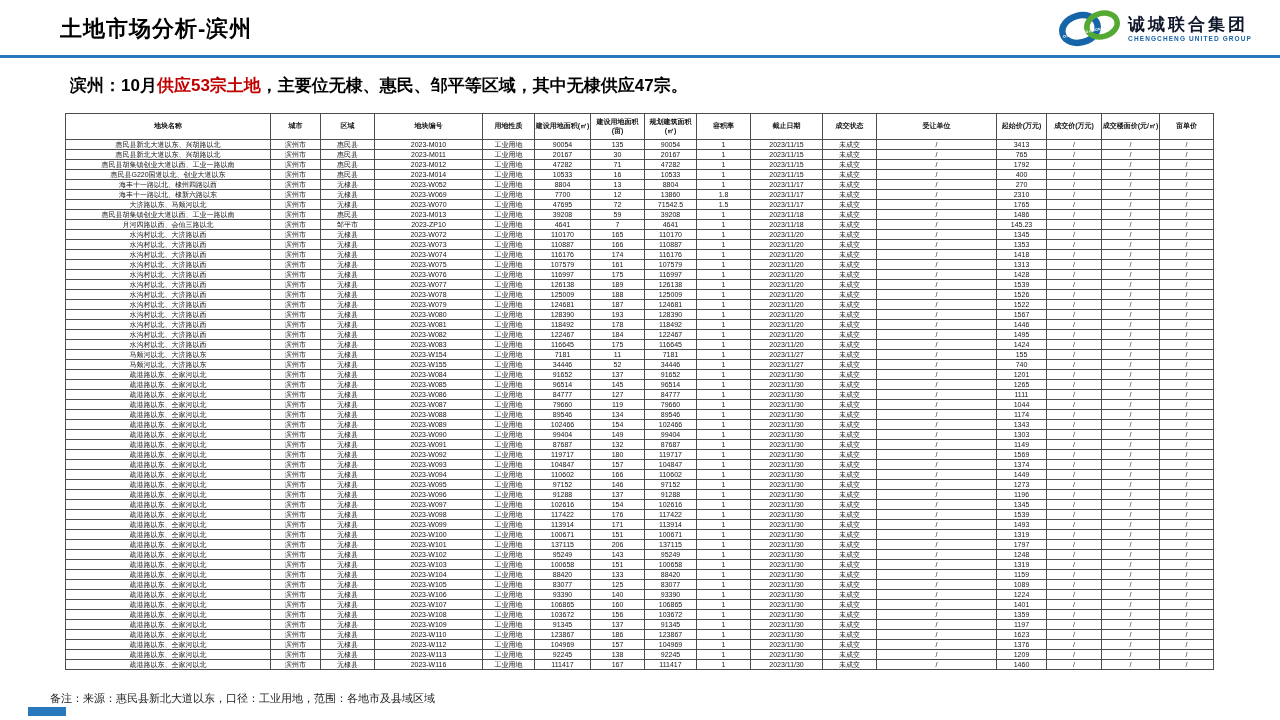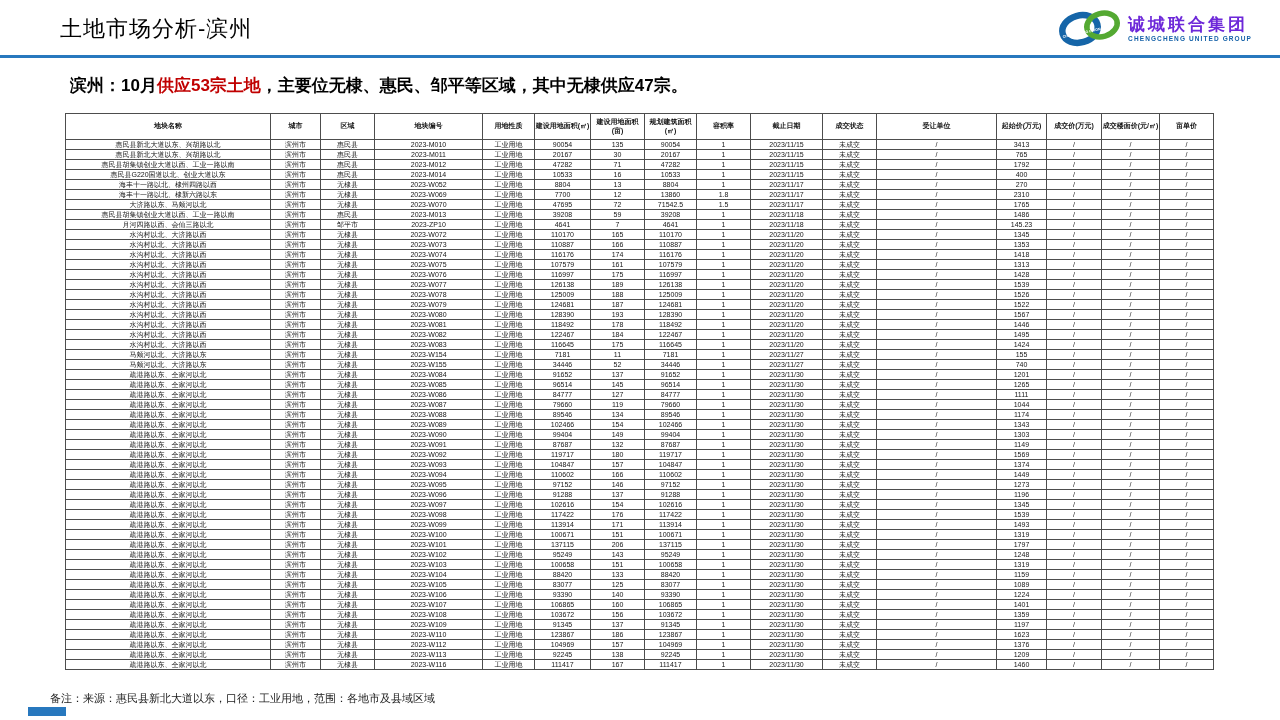--- a/index.html
+++ b/index.html
@@ -1,27 +1,27 @@
 <!DOCTYPE html>
 <html><head>
 <meta charset="utf-8">
 <style>
   html,body{margin:0;padding:0;}
   body{
     width:1280px;height:720px;position:relative;background:#ffffff;
     font-family:"Liberation Sans",sans-serif;color:#111;overflow:hidden;
   }
   .page-title{
-    position:absolute;left:60px;top:14px;font-size:22px;font-weight:normal;
+    position:absolute;left:60px;top:14px;font-size:22px;font-weight:bold;
     color:#000;letter-spacing:1px;
   }
   .divider{position:absolute;left:0;top:55px;width:1280px;height:3px;background:#2878BE;}
   .logo{position:absolute;right:28px;top:7px;display:flex;align-items:center;gap:5px;}
   .logo-text{display:flex;flex-direction:column;align-items:flex-start;}
-  .logo-cn{font-size:17px;font-weight:bold;color:#6d28d9;letter-spacing:3px;line-height:19px;}
+  .logo-cn{font-size:17px;font-weight:bold;color:#0f172a;letter-spacing:3px;line-height:19px;}
   .logo-en{font-size:6.5px;font-weight:bold;color:#1461A8;letter-spacing:1.1px;margin-top:1px;}
   .subtitle{position:absolute;left:70px;top:74px;font-size:17px;font-weight:bold;color:#000;}
   .subtitle .hl{color:#C00000;}
   .table-wrap{position:absolute;left:65px;top:113px;width:1148px;}
   table.land{
     border-collapse:collapse;table-layout:fixed;width:1148px;
     font-size:7px;color:#151515;
   }
   table.land th,table.land td{
     border:1px solid #4d4d4d;text-align:center;vertical-align:middle;

